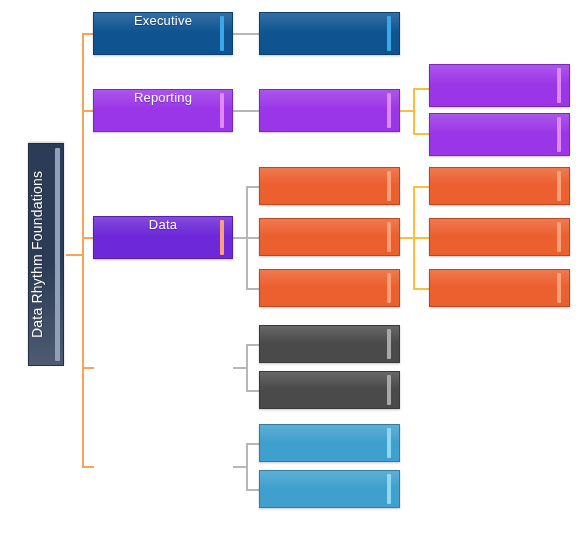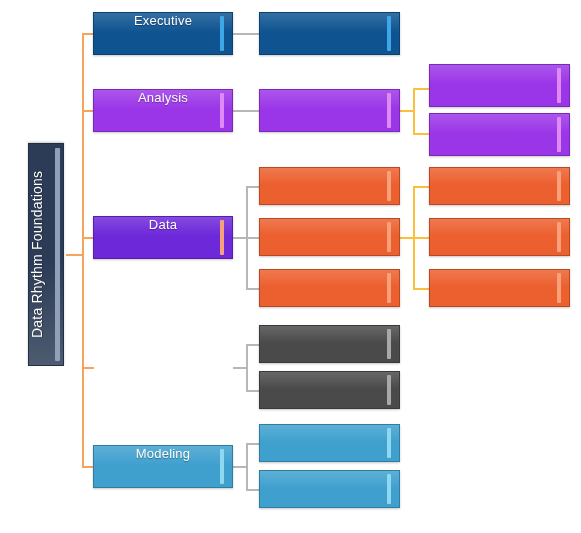--- a/index.html
+++ b/index.html
@@ -135,33 +135,29 @@
     <span class="label">Data Rhythm Foundations</span>
   </div>
 
   <div class="node" style="left:93px; top:12px; width:140px; height:43px; background:#0F5491;">
     <span class="accent" style="background:#3EA7E8;"></span>
     <span class="label">Executive</span>
   </div>
 
   <div class="node" style="left:93px; top:89px; width:140px; height:43px; background:#9B36E8;">
     <span class="accent" style="background:#E08BF5;"></span>
-    <span class="label">Analysis</span>
+    <span class="label">Reporting</span>
   </div>
 
   <div class="node" style="left:93px; top:216px; width:140px; height:43px; background:#6d28d9;">
     <span class="accent" style="background:#F8A07A;"></span>
     <span class="label">Data</span>
   </div>
 
 
-  <div class="node" style="left:93px; top:445px; width:140px; height:43px; background:#3FA0CE;">
-    <span class="accent" style="background:#8FD8F2;"></span>
-    <span class="label">Modeling</span>
-  </div>
 
   <div class="node" style="left:259px; top:12px; width:141px; height:43px; background:#0F5491;">
     <span class="accent" style="background:#3EA7E8;"></span>
     <span class="label"></span>
   </div>
 
   <div class="node" style="left:259px; top:89px; width:141px; height:43px; background:#9B36E8;">
     <span class="accent" style="background:#E08BF5;"></span>
     <span class="label"></span>
   </div>

